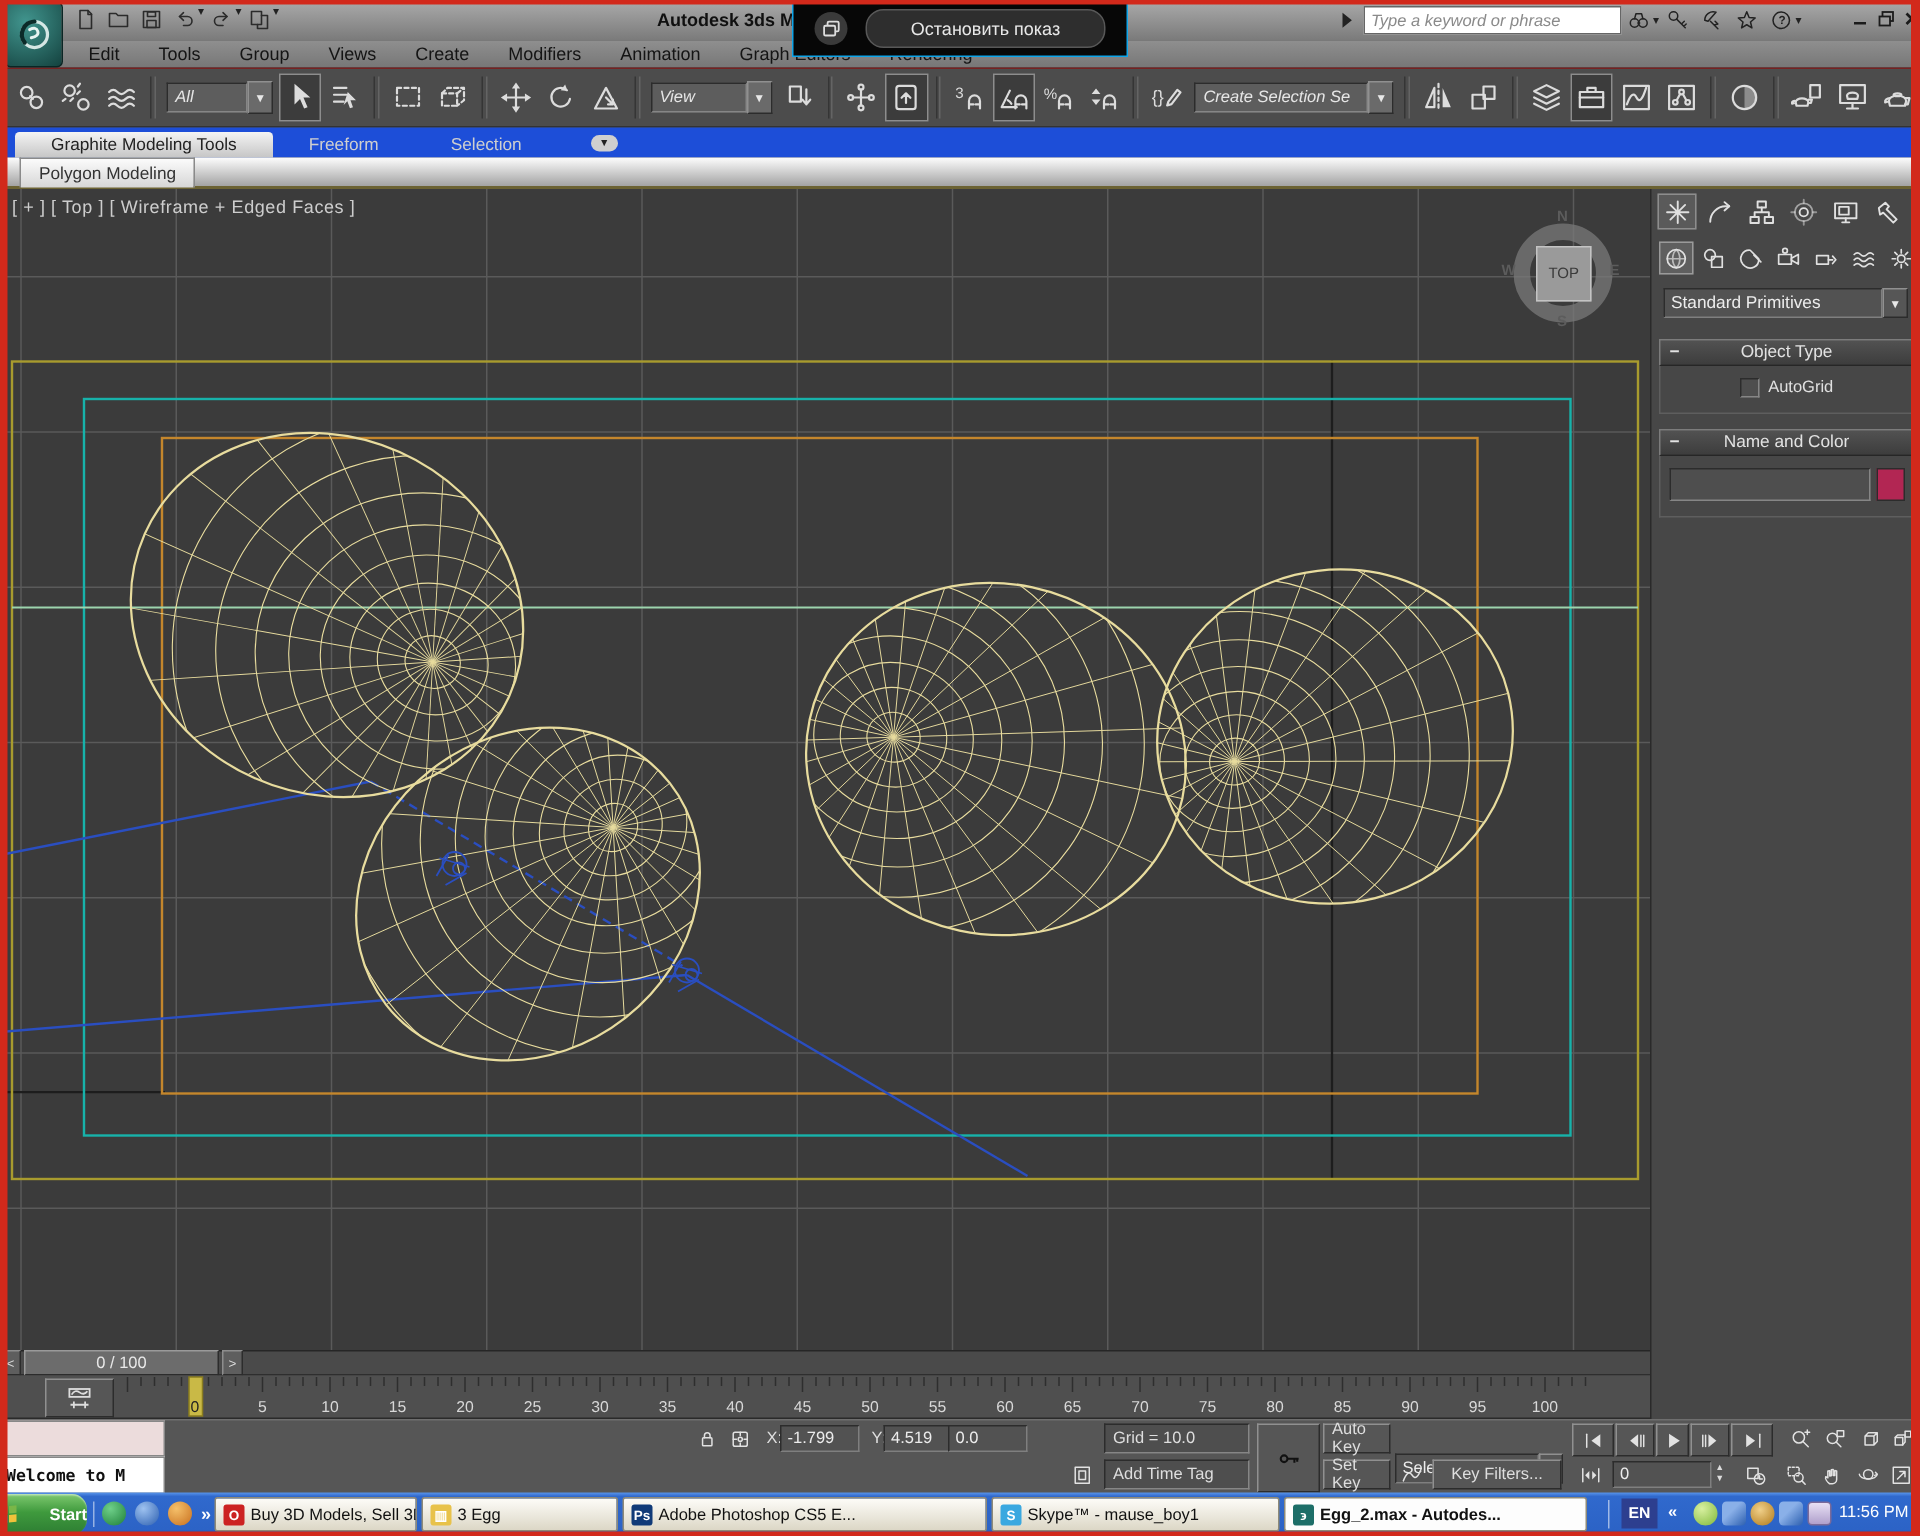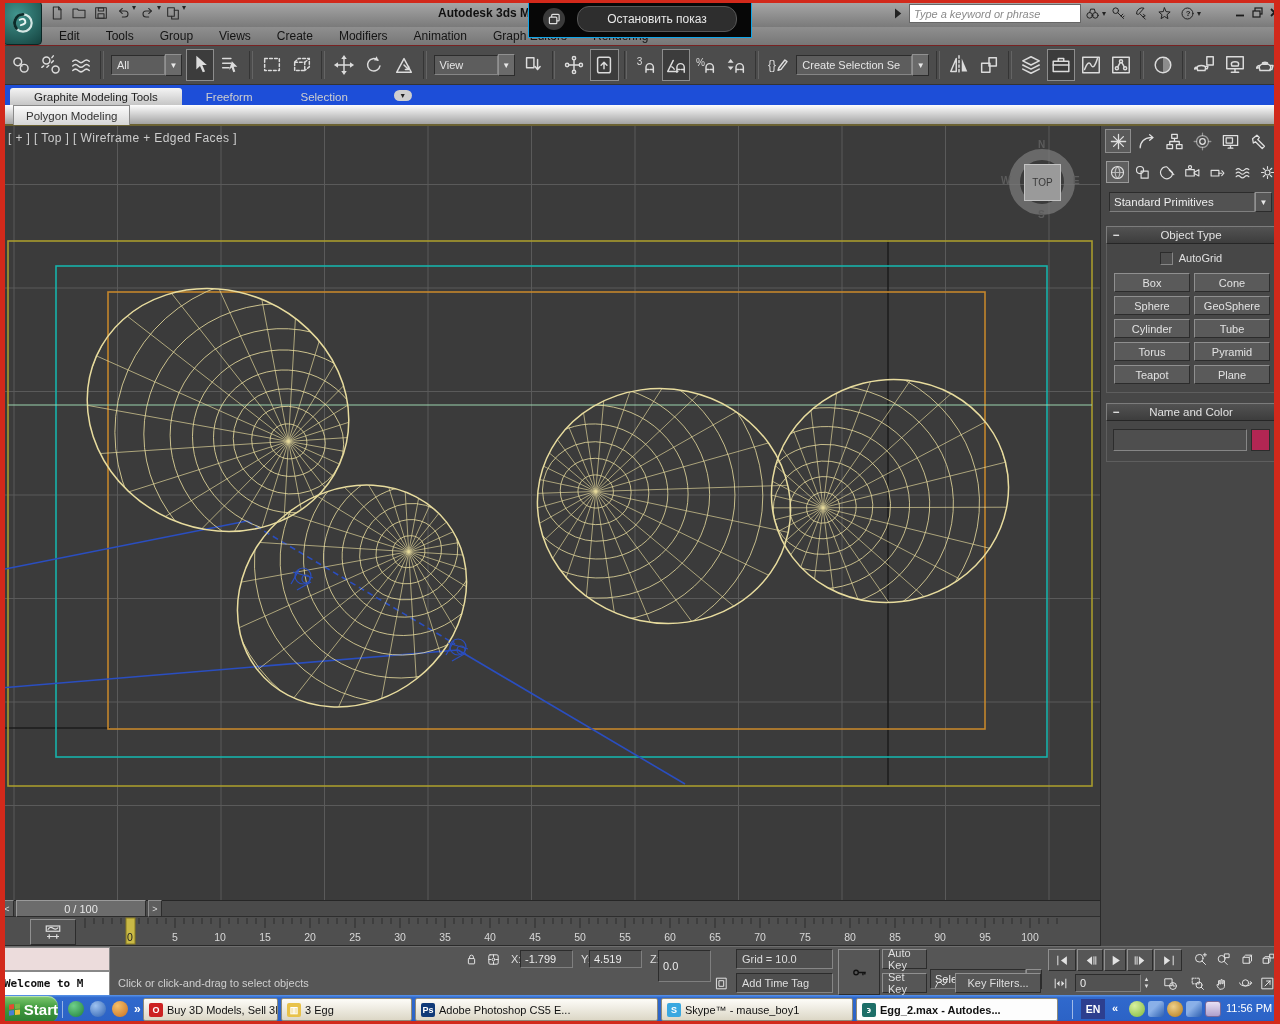--- a/index.html
+++ b/index.html
@@ -37,21 +37,21 @@
   #stop-circle svg{width:13px;height:13px;}
   #stop-pill{margin-left:12px;width:158px;height:24px;border-radius:12px;background:#2e2e2e;
              border:1px solid #585858;color:#e8e8e8;font-size:12px;}
   
   #toolbar{left:0;top:45px;width:1280px;height:40px;background:#4c4c4c;border-top:1px solid #772222;
            border-bottom:1px solid #333;display:flex;align-items:center;padding-left:6px;box-sizing:border-box;}
   .tbtn{width:28px;height:30px;margin:0 1px;color:#dcdcdc;display:flex;align-items:center;justify-content:center;border:1px solid transparent;}
   .tbtn svg{width:22px;height:22px;}
   .tbtn.act{background:#3c3c3c;border:1px solid #8d8d8d;}
   .tsep{width:2px;height:28px;margin:0 4px;border-left:1px solid #353535;border-right:1px solid #646464;}
-  .tdd{height:20px;display:flex;align-items:center;margin:0 3px;}
+  .tdd{height:20px;display:flex;align-items:center;margin:0 3px;font-style:italic;}
   .tdd .val{height:18px;padding:0 5px;font-size:11px;color:#e6e6e6;background:#5d5d5d;
             border:1px solid;border-color:#2c2c2c #868686 #868686 #2c2c2c;display:flex;align-items:center;}
   .tdd .arr{width:15px;height:20px;background:#6a6a6a;border:1px solid;border-color:#909090 #2c2c2c #2c2c2c #909090;
             font-size:8px;color:#e8e8e8;display:flex;align-items:center;justify-content:center;}
   
   #ribbontabs{left:0;top:85px;width:1280px;height:20px;background:#1d4ed8;display:flex;align-items:flex-end;}
   .rtab{font-size:11.5px;color:#cfcfcf;padding:3px 24px 2px;cursor:default;}
   .rtab.act{background:linear-gradient(#f4f4f4,#c6c6c6);color:#222;border-radius:3px 3px 0 0;margin-left:10px;}
   #rib-oval{width:18px;height:11px;border-radius:6px;background:#cfcfcf;margin:0 0 4px 22px;
             font-size:7px;color:#222;display:flex;align-items:center;justify-content:center;}
@@ -103,21 +103,21 @@
   .rollhead .minus{position:absolute;left:6px;font-weight:bold;}
   .rollhead .t{width:100%;text-align:center;}
   .rollbody{border:1px solid #5e5e5e;border-top:none;background:#474747;}
   .objbtn{width:74px;height:17px;background:#5a5a5a;border:1px solid;border-color:#8f8f8f #2c2c2c #2c2c2c #8f8f8f;
           color:#e2e2e2;font-size:11px;display:flex;align-items:center;justify-content:center;}
   
   #taskbar{left:0;top:995px;width:1280px;height:29px;
            background:linear-gradient(#5a95ea 0%,#3069cd 9%,#2c63c6 85%,#1d4ba3 100%);}
   #startbtn{left:0;top:1px;width:58px;height:27px;border-radius:0 10px 10px 0;
             background:linear-gradient(#7ec96f 0%,#3f9a3d 45%,#2d7d33 100%);
-            color:#fff;font-weight:bold;font-size:15px;display:flex;align-items:center;justify-content:flex-end;gap:3px;
+            color:#fff;font-weight:bold;font-size:11px;display:flex;align-items:center;justify-content:space-between;gap:3px;
             box-shadow:inset 0 1px 1px rgba(255,255,255,.5);}
   .flag{width:12px;height:12px;display:grid;grid-template-columns:5px 5px;grid-template-rows:5px 5px;gap:1px;transform:skewY(-6deg);}
   .flag i{display:block;}
   .qlicon{width:16px;height:16px;border-radius:50%;}
   .taskbtn{position:absolute;top:3px;height:23px;border-radius:2px;background:linear-gradient(#fdfcf8,#dcd7c6);
            border:1px solid #8e8a78;font-size:11px;color:#111;display:flex;align-items:center;
            padding:0 5px;gap:4px;box-sizing:border-box;overflow:hidden;white-space:nowrap;}
   .taskbtn.act{background:#fdfdfd;font-weight:bold;}
   .ticon{width:14px;height:14px;flex:0 0 14px;border-radius:2px;display:flex;align-items:center;justify-content:center;
          font-size:9px;font-weight:bold;color:#fff;}
@@ -868,23 +868,22 @@
         <rect x="4.5" y="4.5" width="15" height="15" rx="2"></rect>
         <circle cx="12" cy="12" r="2.2"></circle>
         <path d="M12 4.5V8m0 8v3.5M4.5 12H8m8 0h3.5"></path>
       </svg>
     </div>
   <div class="sb sbtxt" style="left:506px;top:2px;height:20px;">X:</div>
   <div class="sb fld" style="left:520px;top:3px;width:53px;height:18px;">-1.799</div>
   <div class="sb sbtxt" style="left:576px;top:2px;height:20px;">Y:</div>
   <div class="sb fld" style="left:589px;top:3px;width:53px;height:18px;">4.519</div>
   <div class="sb sbtxt" style="left:645px;top:2px;height:20px;">Z:</div>
-  <div class="sb fld" style="left:658px;top:3px;width:53px;height:32px;">0.0</div>
-
-  <div class="sb sbtxt" style="left:113px;top:26px;width:560px;height:20px;color:#cfcfcf;">Click or click-and-drag to select objects</div>
+  <div class="sb fld" style="left:632px;top:3px;width:53px;height:18px;">0.0</div>
+
   <div class="sb sibtn" style="left:712px;top:26px;width:19px;height:20px;">
       <svg viewBox="0 0 24 24" fill="none" stroke="currentColor" stroke-width="1.6" stroke-linecap="round" stroke-linejoin="round">
         <rect x="4.5" y="3.5" width="15" height="17"></rect>
         <rect x="8.5" y="7.5" width="7" height="9"></rect>
       </svg>
     </div>
 
   <div class="sb sbtxt s" style="left:736px;top:2px;width:97px;height:20px;">Grid = 10.0</div>
   <div class="sb sbtxt s" style="left:736px;top:26px;width:97px;height:20px;">Add Time Tag</div>
 
@@ -1102,32 +1101,20 @@
   <div style="margin:14px 4px 0 5px;">
     <div class="rollhead">
       <span class="minus">−</span>
       <span class="t">Object Type</span>
     </div>
     <div class="rollbody" style="padding:5px 0 8px;">
       <div style="display:flex;align-items:center;justify-content:center;gap:6px;height:18px;">
         <span class="s" style="width:11px;height:11px;display:inline-block;"></span>
         <span style="font-size:11px;color:#e0e0e0;">AutoGrid</span>
       </div>
-      <div id="objgrid" style="display:grid;grid-template-columns:74px 74px;gap:4px 6px;justify-content:center;margin-top:6px;">
-          <div class="objbtn">Box</div>
-          <div class="objbtn">Cone</div>
-          <div class="objbtn">Sphere</div>
-          <div class="objbtn">GeoSphere</div>
-          <div class="objbtn">Cylinder</div>
-          <div class="objbtn">Tube</div>
-          <div class="objbtn">Torus</div>
-          <div class="objbtn">Pyramid</div>
-          <div class="objbtn">Teapot</div>
-          <div class="objbtn">Plane</div>
-        </div>
     </div>
   </div>
 
   <div style="margin:10px 4px 0 5px;">
     <div class="rollhead">
       <span class="minus">−</span>
       <span class="t">Name and Color</span>
     </div>
     <div class="rollbody" style="padding:8px 0 10px;display:flex;justify-content:center;gap:4px;">
       <input class="s" style="width: 128px; height: 18px; color: rgb(238, 238, 238); font-size: 11px; outline: none;">

